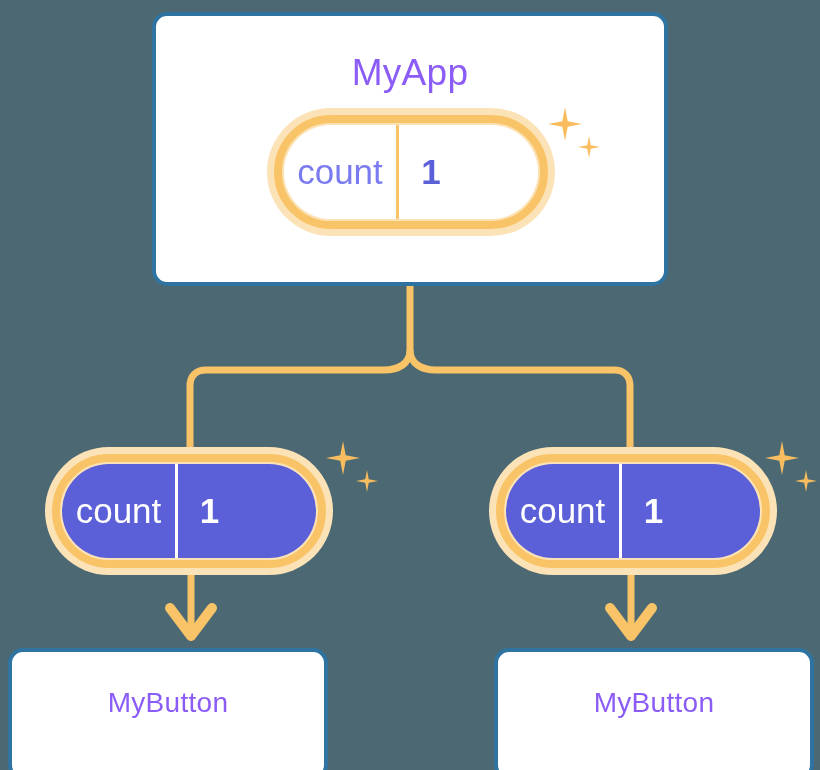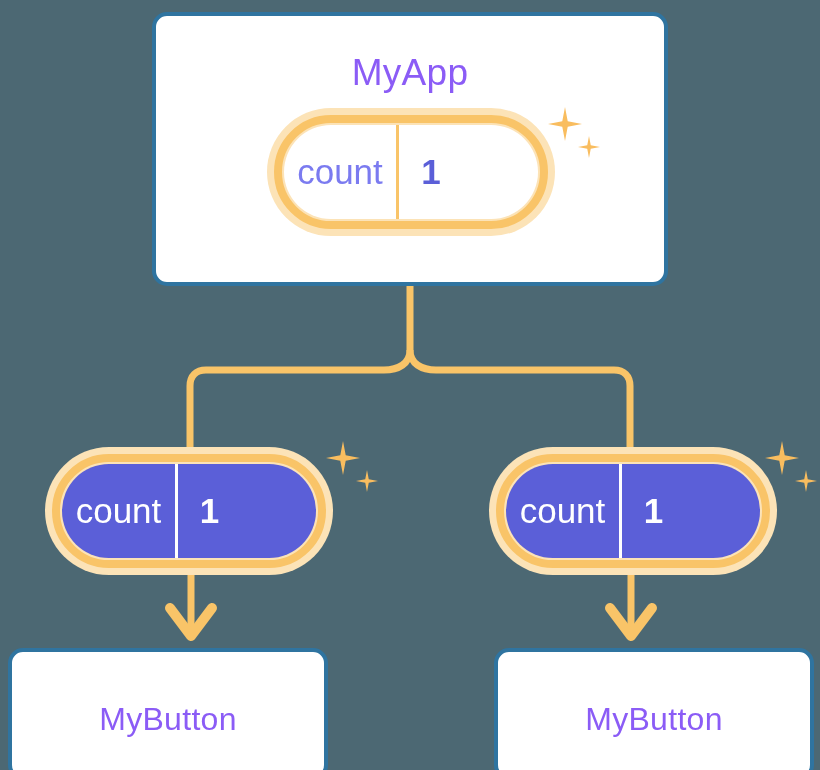--- a/index.html
+++ b/index.html
@@ -63,22 +63,22 @@
   }
 
   
   .leaf-card {
     height: 132px;
     top: 648px;
   }
   #leaf-card-left  { left: 8px;   width: 320px; }
   #leaf-card-right { left: 494px; width: 320px; }
   .leaf-card .card-title {
-    top: 49px;
-    font-size: 32px;
+    top: 35px;
+    font-size: 28px;
   }
 
   
   .pill {
     position: absolute;
     box-sizing: border-box;
     border-radius: 999px;
     background: #fce3b7;           
     display: flex;
     align-items: center;

